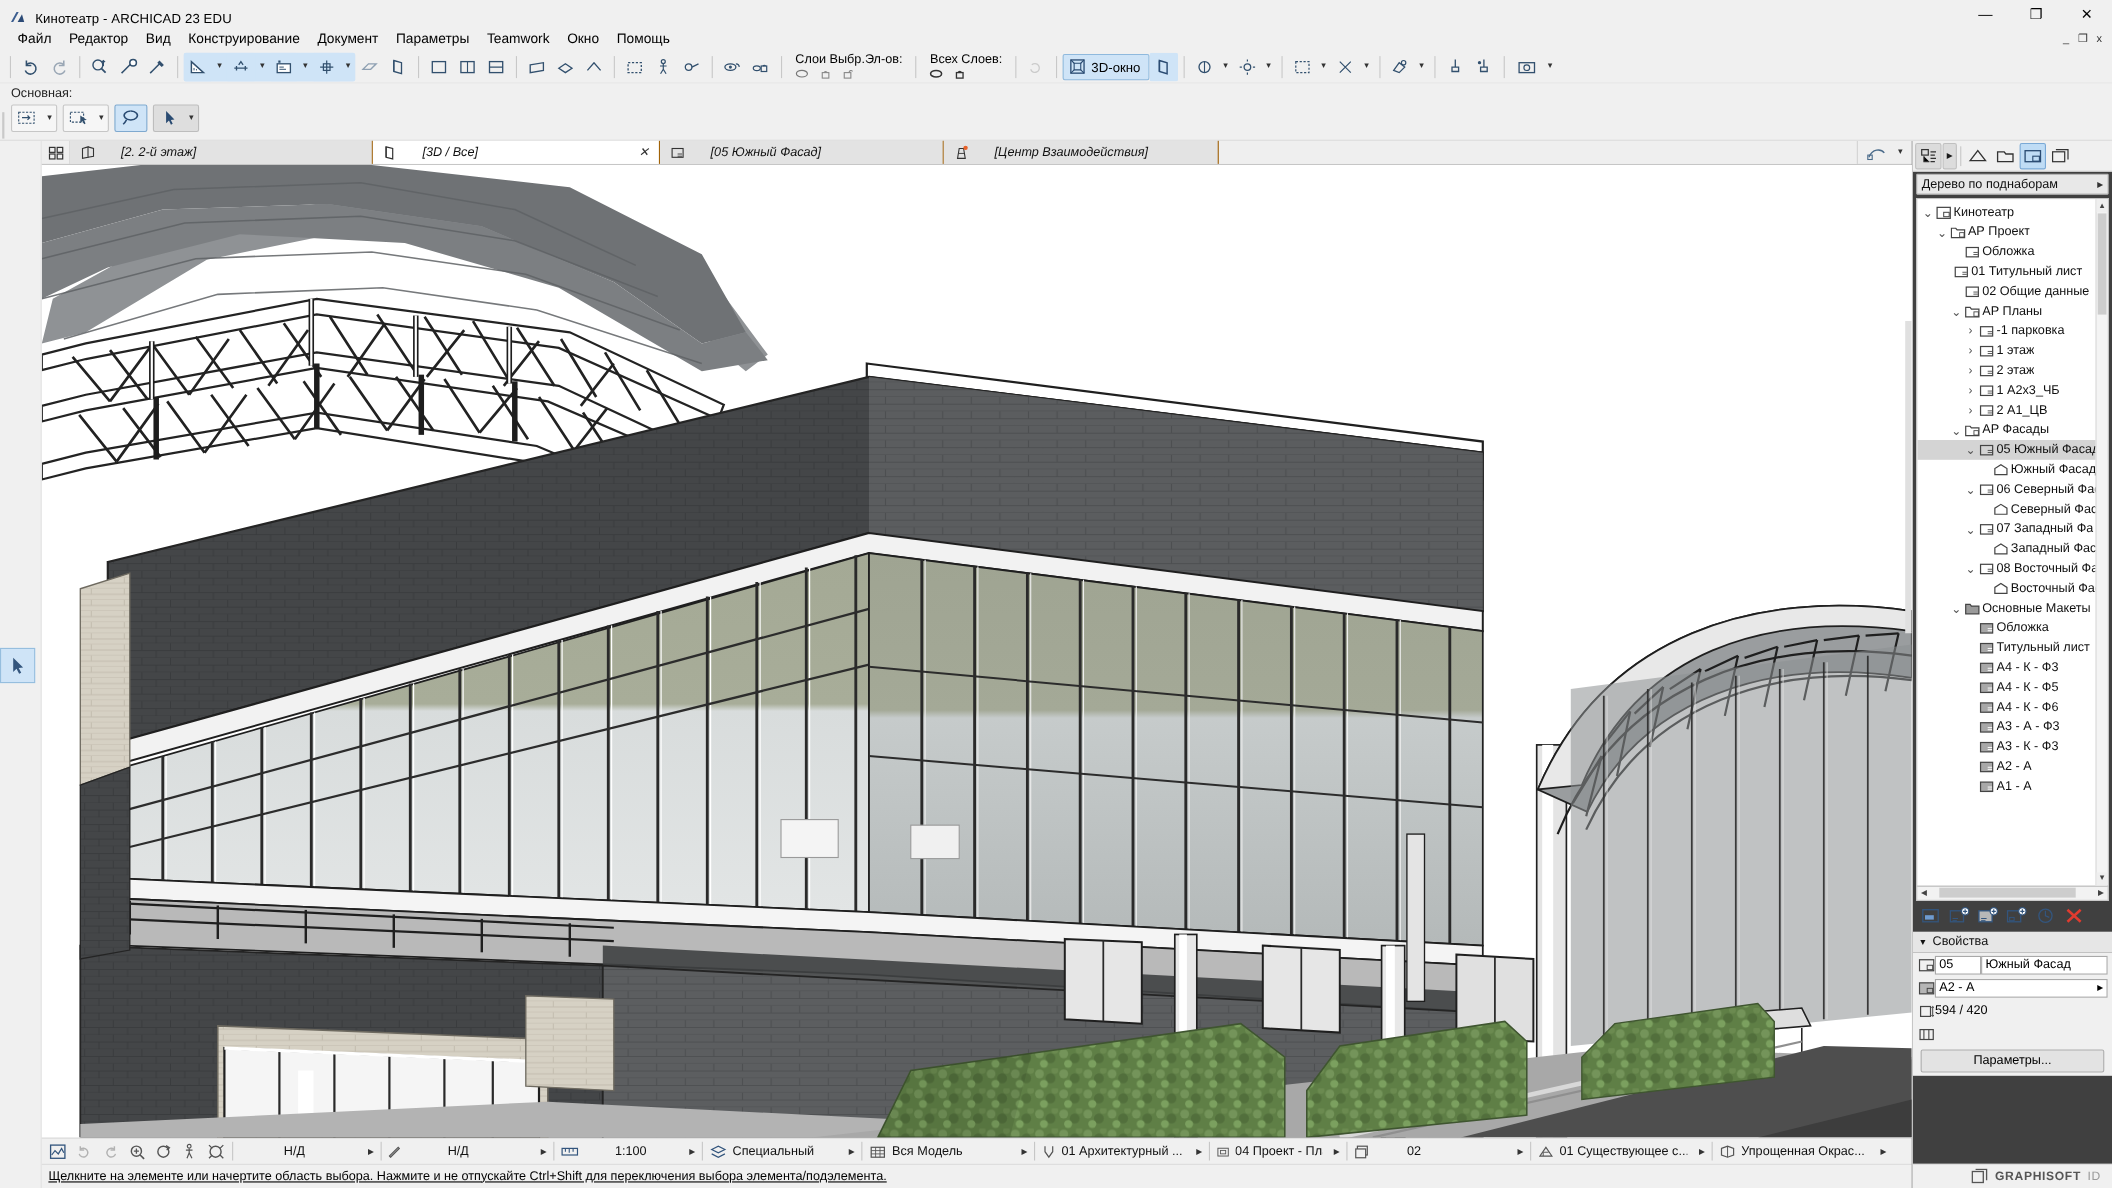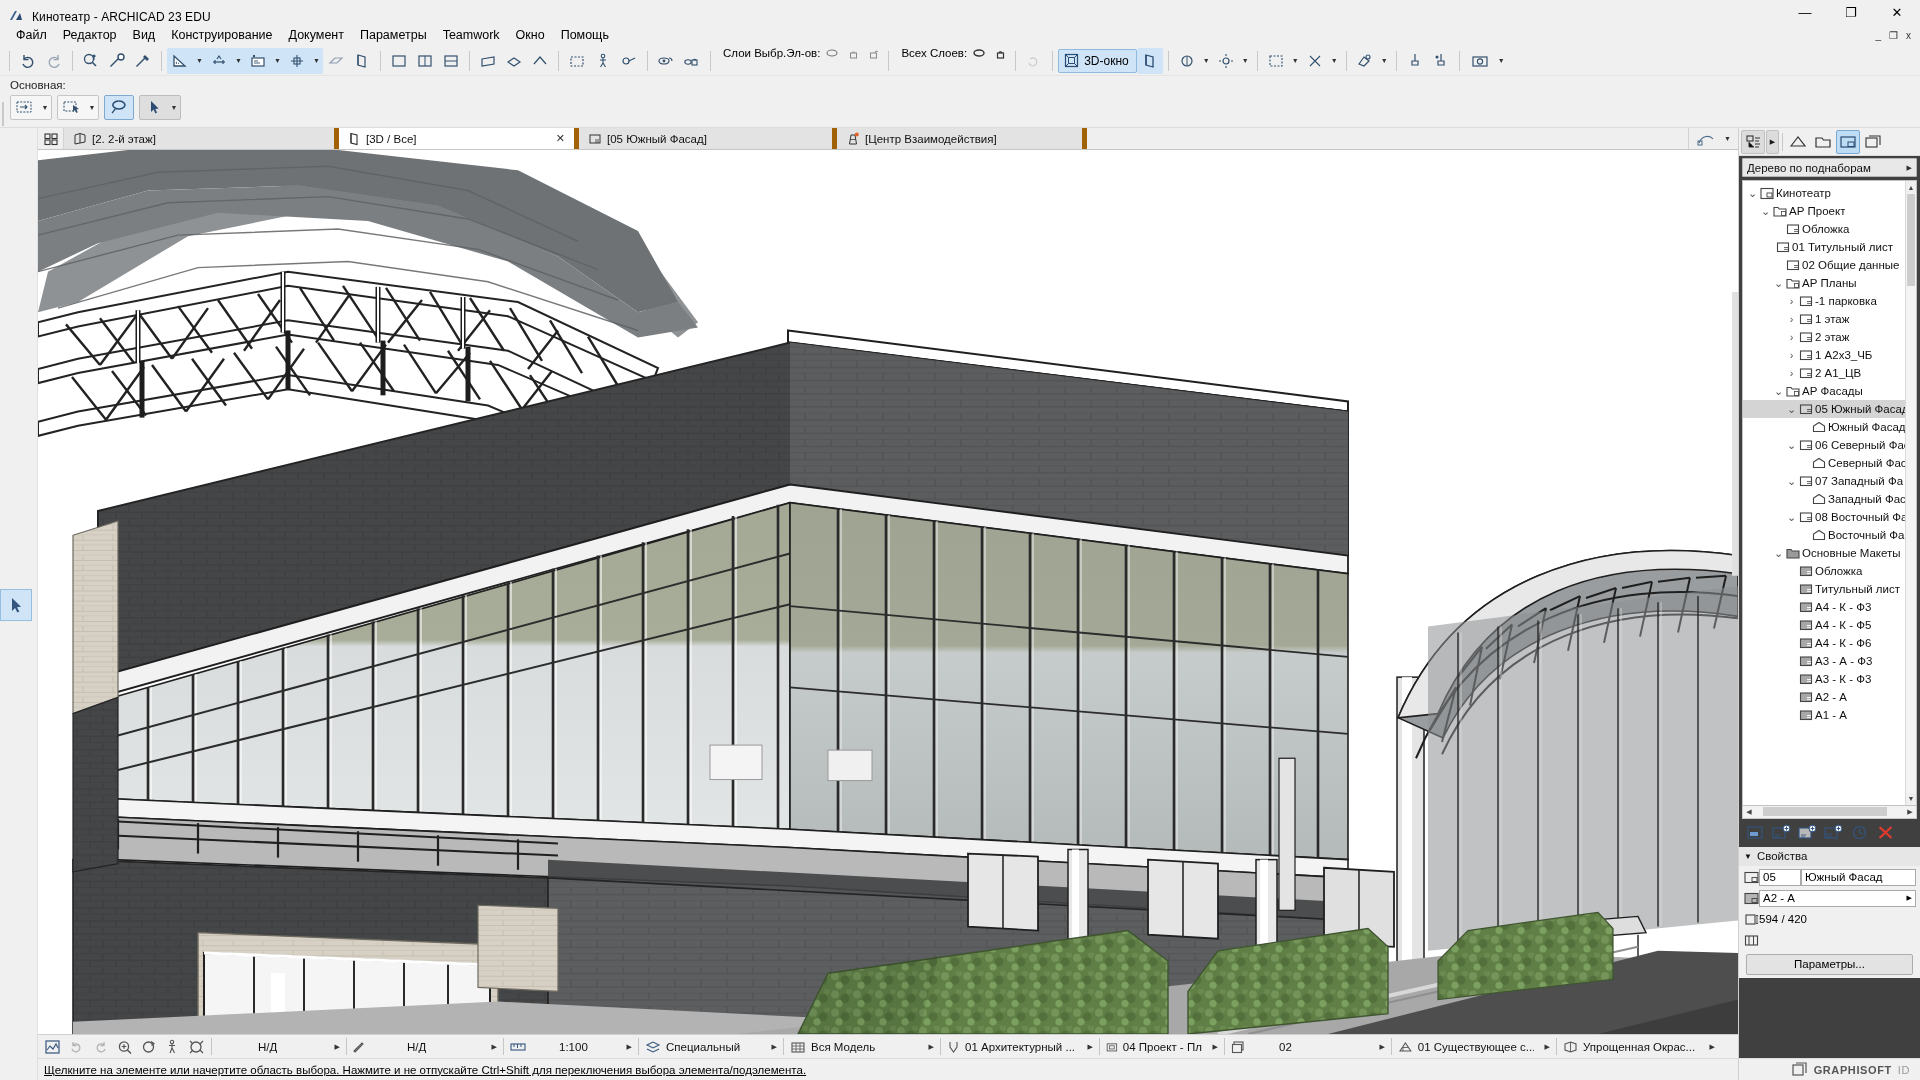--- a/index.html
+++ b/index.html
@@ -47,21 +47,21 @@
     flex:0 0 26px; border:1px solid transparent; border-radius:2px;
   }
   .tb-btn.wide { width:30px; flex:0 0 30px; }
   .tb-btn.sel { background:#cfe4f7; }
   .tb-arrow {
     width:13px; height:26px; display:flex; align-items:center; justify-content:center;
     font-size:7px; color:#333; flex:0 0 13px;
   }
   .tb-group-hl { background:#cfe4f7; display:flex; align-items:center; height:26px; border-radius:2px; }
   .tb-label { font-size:11.5px; color:#000; padding:0 3px; line-height:1.05; }
-  .layers-box { display:flex; justify-content:center; height:28px; padding:0 4px; }
+  .layers-box { display:flex; flex-direction:column; justify-content:center; height:28px; padding:0 4px; }
   .layers-row { display:flex; align-items:center; gap:9px; height:13px; padding-left:2px; }
   .btn3d {
     height:24px; background:#cfe4f7; border:1px solid #8fb9dd; display:flex; align-items:center;
     padding:0 7px 0 4px; gap:4px; border-radius:2px; font-size:12px; color:#000;
   }
   .tb-light { opacity:.35; }
 
   
   .toolbar2 {
     height:52px; background:#f0f0f0; flex:0 0 52px; position:relative; padding-left:10px;
@@ -101,28 +101,29 @@
   .center { flex:1 1 auto; display:flex; flex-direction:column; min-width:0; }
   .tabsrow {
     height:22px; flex:0 0 22px; background:#efefef; display:flex; align-items:stretch;
     border-bottom:1px solid #c6c6c6;
   }
   .tabs-icon {
     width:26px; display:flex; align-items:center; justify-content:center; flex:0 0 26px;
     border-right:1px solid #d2d2d2;
   }
   .tab {
-    display:flex; align-items:center; gap:5px; padding:0 9px; font-size:11.5px; color:#111;
-    border-right:5px solid #a16207; background:#e3e3e3; position:relative; white-space:nowrap;
+    display:flex; align-items:center; gap:23px; padding:0 9px; font-size:11.5px; color:#111;
+    border-right:1px solid #a16207; background:#e3e3e3; position:relative; white-space:nowrap;
     min-width:0;
+    font-style:italic;
   }
   .tab.active { background:#fff; }
   .tab .tclose { margin-left:auto; padding-left:14px; font-size:11px; color:#333; }
   .tab.t1 { width:275px; }
-  .tab.t2 { width:240px; }
+  .tab.t2 { width:261px; }
   .tab.t3 { width:258px; }
   .tab.t4 { width:250px; }
   .tabs-spacer { flex:1 1 auto; background:#efefef; border-right:1px solid #d2d2d2; }
   .tabs-right { display:flex; align-items:center; padding:0 4px; gap:2px; }
 
   .viewport { flex:1 1 auto; position:relative; overflow:hidden; background:#fff; }
   .vp-svg { position:absolute; inset:0; width:100%; height:100%; }
   .vp-marker {
     position:absolute; left:50%; top:2px; transform:translateX(-50%);
     font-size:10px; color:#e06000; letter-spacing:2px;

